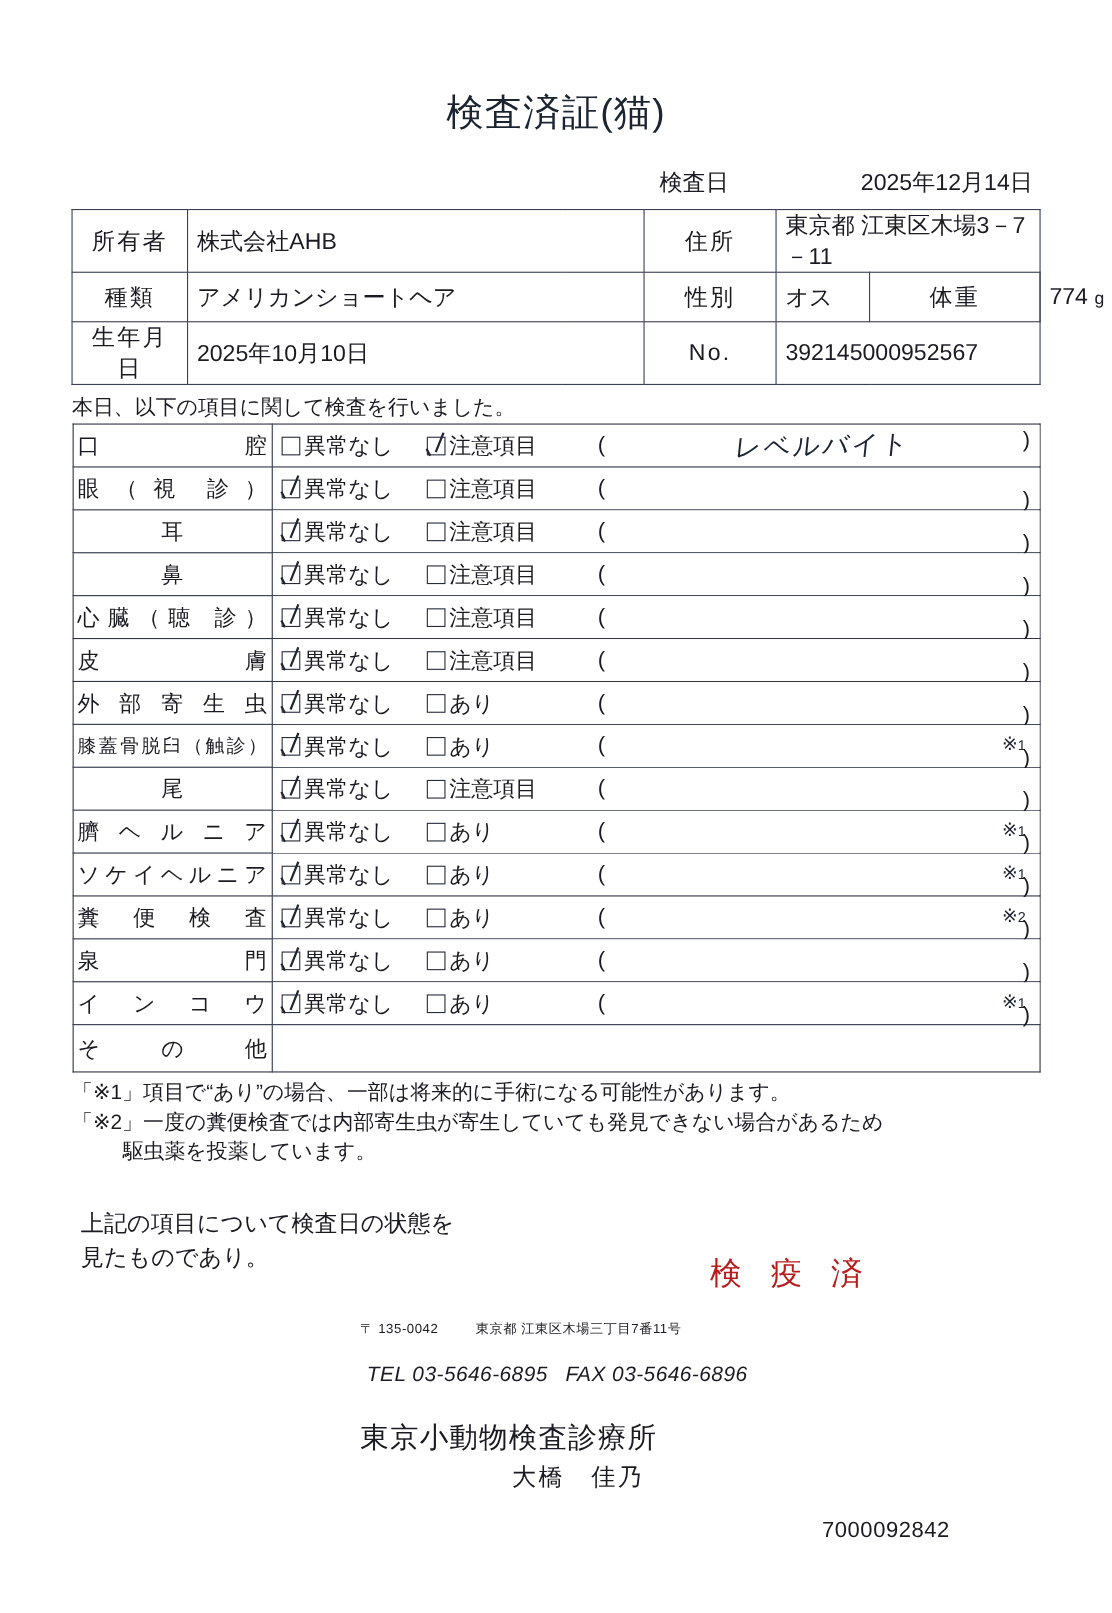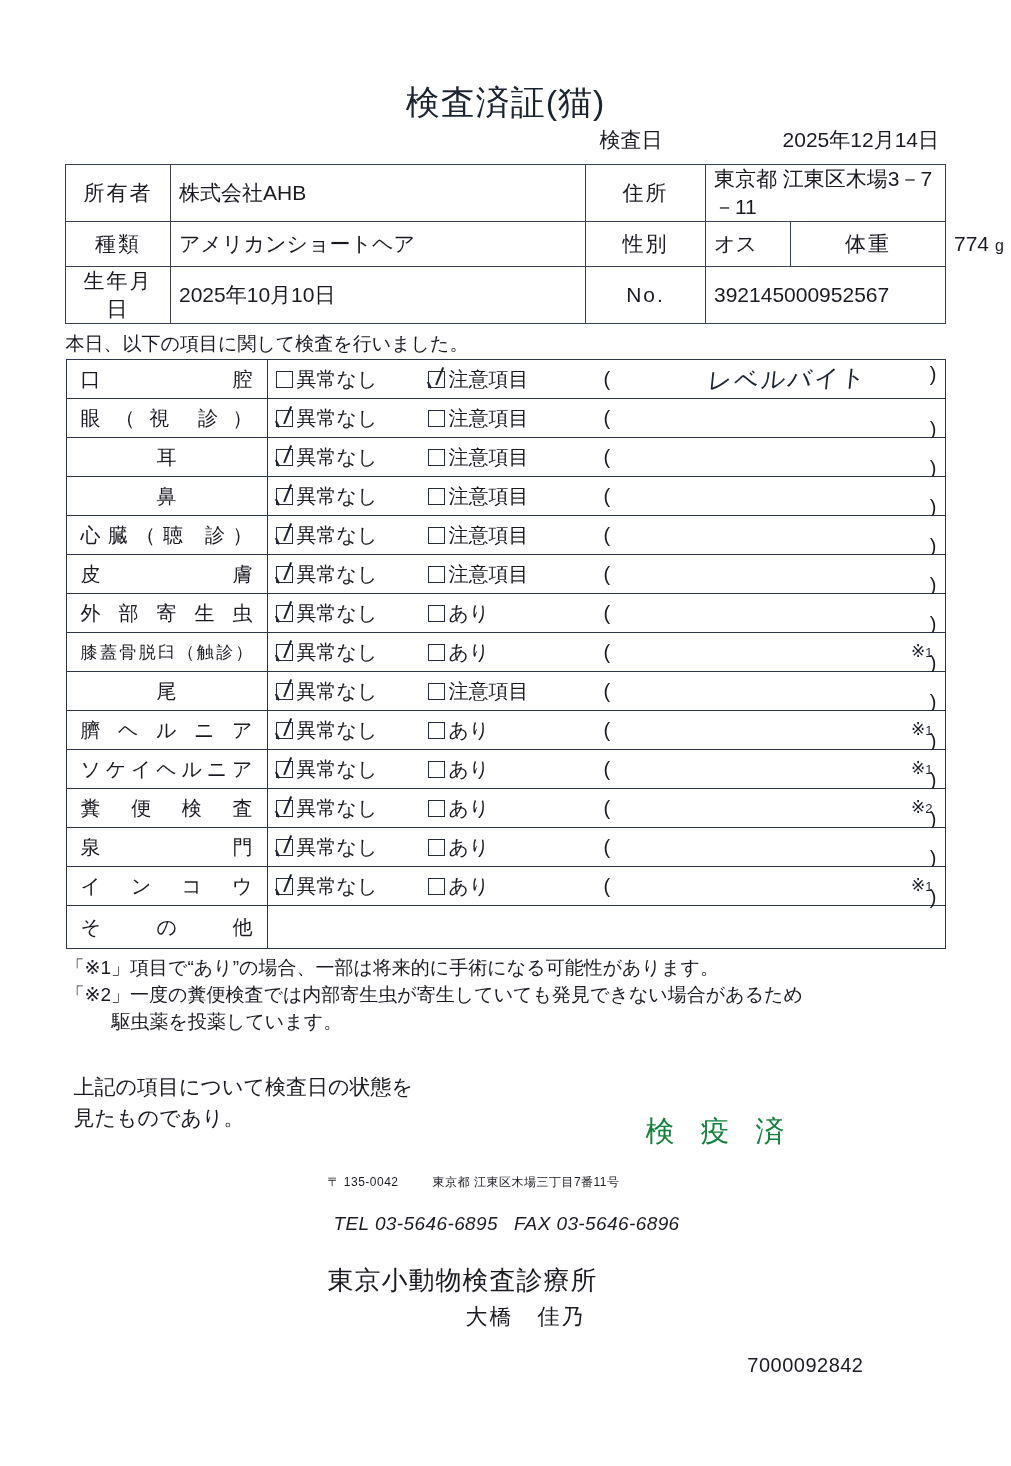--- a/index.html
+++ b/index.html
@@ -29,20 +29,21 @@
     color: #1b2430;
     margin-top: 80px;
     font-weight: 400;
   }
 
   
   .examdate-row {
     display: flex;
     justify-content: flex-end;
     align-items: center;
+    margin-top: 26px;
     padding-right: 72px;
     font-size: 21px;
   }
   .examdate-label {
     margin-right: 120px;
   }
   .examdate-value {
     letter-spacing: 0px;
   }
 
@@ -90,21 +91,21 @@
   }
   .chk-table td {
     border: 1.5px solid #2f3446;
     height: 38px;
     font-size: 20px;
     vertical-align: middle;
     background: #fff;
   }
   td.item-label {
     width: 172px;
-    padding: 0 14px;
+    padding: 0 4px;
     text-align: justify;
     text-align-last: justify;
     letter-spacing: 0;
     white-space: nowrap;
   }
   td.item-label.center {
     text-align: center;
     text-align-last: center;
   }
   td.item-label.small {
@@ -114,21 +115,20 @@
   td.opts {
     padding: 0;
     position: relative;
   }
   .optrow {
     display: flex;
     align-items: center;
     height: 100%;
     padding-left: 8px;
     white-space: nowrap;
-    gap: 20px;
   }
   .opt {
     display: inline-flex;
     align-items: center;
     position: relative;
   }
   .opt.first { width: 132px; }
   .opt.second { width: 150px; }
   .box {
     width: 15px;
@@ -217,21 +217,21 @@
   }
   .stamp-wrap {
     flex: 1;
     display: flex;
     justify-content: center;
     padding-top: 40px;
   }
   .stamp {
     font-size: 29px;
     letter-spacing: 9px;
-    color: #15803d;
+    color: #b91c1c;
   }
 
   
   .clinic {
     width: 880px;
     margin: 22px auto 0 auto;
     text-align: left;
   }
   .addr-line {
     font-size: 12px;

